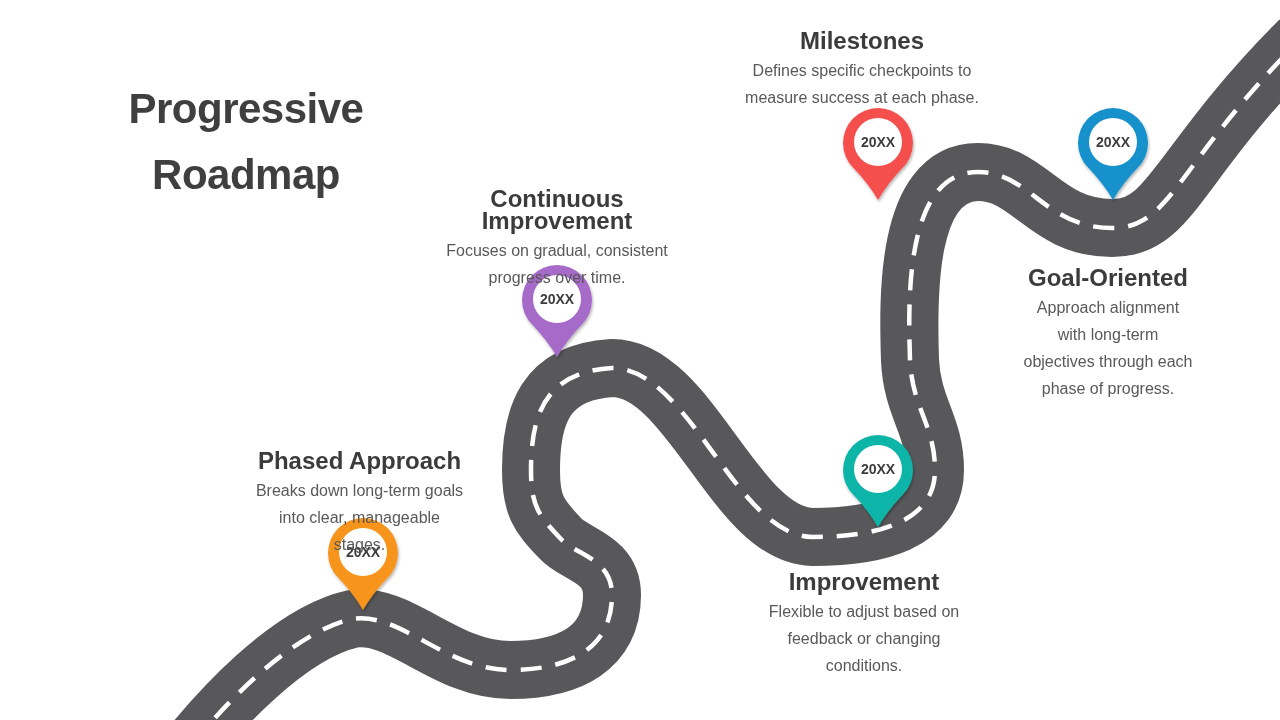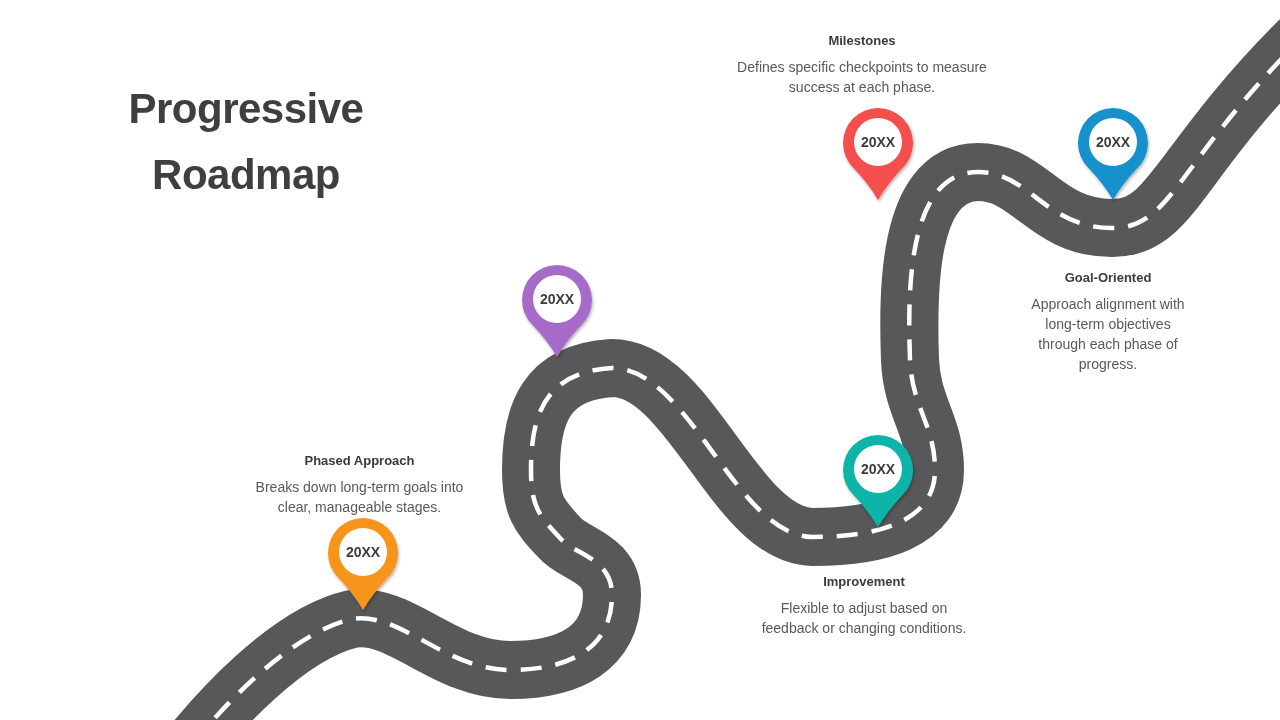--- a/index.html
+++ b/index.html
@@ -9,25 +9,25 @@
     font-family:"Liberation Sans", sans-serif;
   }
   .stage svg { position:absolute; left:0; top:0; }
   .slide-title {
     position:absolute; left:86px; top:76px; width:320px;
     text-align:center; font-size:42px; line-height:66px;
     font-weight:bold; letter-spacing:-0.5px; color:#3f3f3f;
   }
   .tblock { position:absolute; text-align:center; }
   .tblock h3 {
-    margin:0; font-size:13px; line-height:22px;
+    margin:0; font-size:24px; line-height:22px;
     font-weight:bold; color:#3b3b3b;
   }
   .tblock p {
-    margin:5px 0 0 0; font-size:14px; line-height:20px; color:#595959;
+    margin:5px 0 0 0; font-size:16px; line-height:27px; color:#595959;
   }
   .tb-milestones  { left:737px;  top:30px;  width:250px; }
   .tb-continuous  { left:437px;  top:188px; width:240px; }
   .tb-phased      { left:252px;  top:441px; width:215px;margin-top:9px; }
   .tb-adapt       { left:759px;  top:571px; width:210px; }
   .tb-goal        { left:1023px; top:267px; width:170px; }
   .pin-label {
     font-family:"Liberation Sans", sans-serif;
     font-size:14px; font-weight:bold; fill:#3c3c3c;
   }
@@ -103,20 +103,24 @@
     </g>
   </svg>
 
   <div class="slide-title">Progressive Roadmap</div>
 
   <div class="tblock tb-milestones">
     <h3>Milestones</h3>
     <p>Defines specific checkpoints to measure success at each phase.</p>
   </div>
 
+  <div class="tblock tb-continuous">
+    <h3>Continuous Improvement</h3>
+    <p>Focuses on gradual, consistent progress over time.</p>
+  </div>
 
   <div class="tblock tb-phased">
     <h3>Phased Approach</h3>
     <p>Breaks down long-term goals into clear, manageable stages.</p>
   </div>
 
   <div class="tblock tb-adapt">
     <h3>Improvement</h3>
     <p>Flexible to adjust based on feedback or changing conditions.</p>
   </div>

